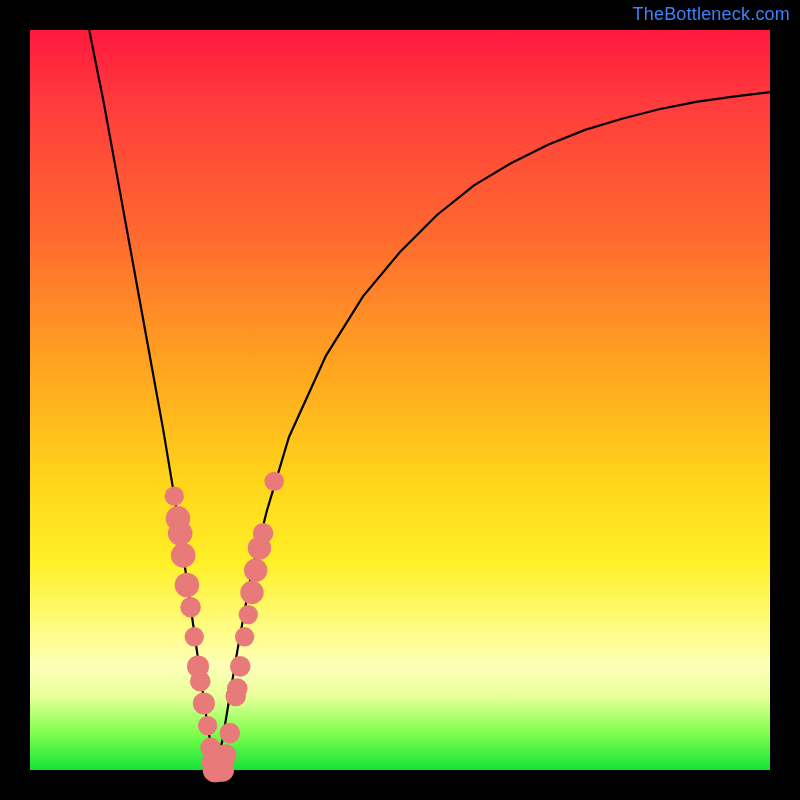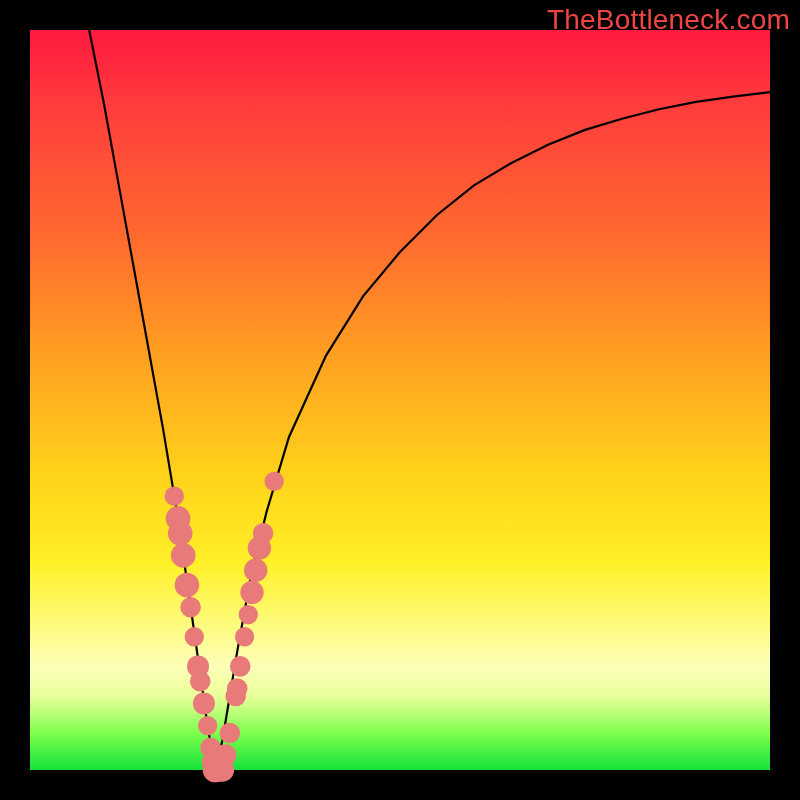--- a/index.html
+++ b/index.html
@@ -36,22 +36,22 @@
       #fdffb8 86%,
       #eaff9a 90%,
       #7fff4e 95%,
       #16e23a 100%
     );
   }
   .watermark {
     position: absolute;
     top: 4px;
     right: 10px;
-    color: #ef4444;
-    font-size: 28px;
+    color: #3b82f6;
+    font-size: 18px;
     letter-spacing: 0.2px;
     user-select: none;
   }
   svg.curve-layer {
     position: absolute;
     left: 0; top: 0;
     width: 740px; height: 740px;
     overflow: visible;
   }
   .curve {

